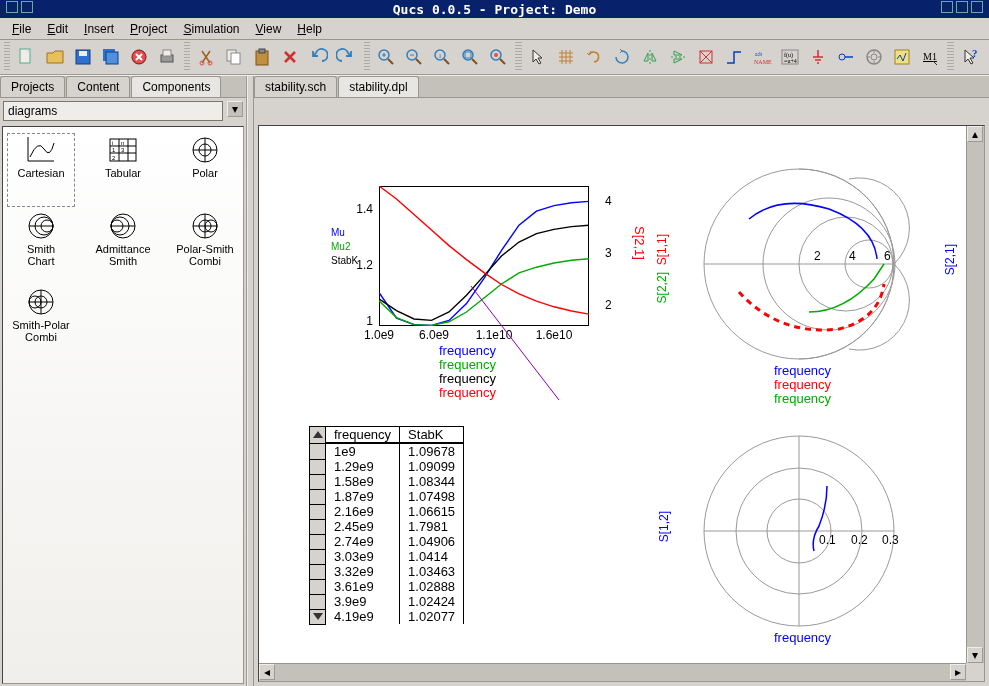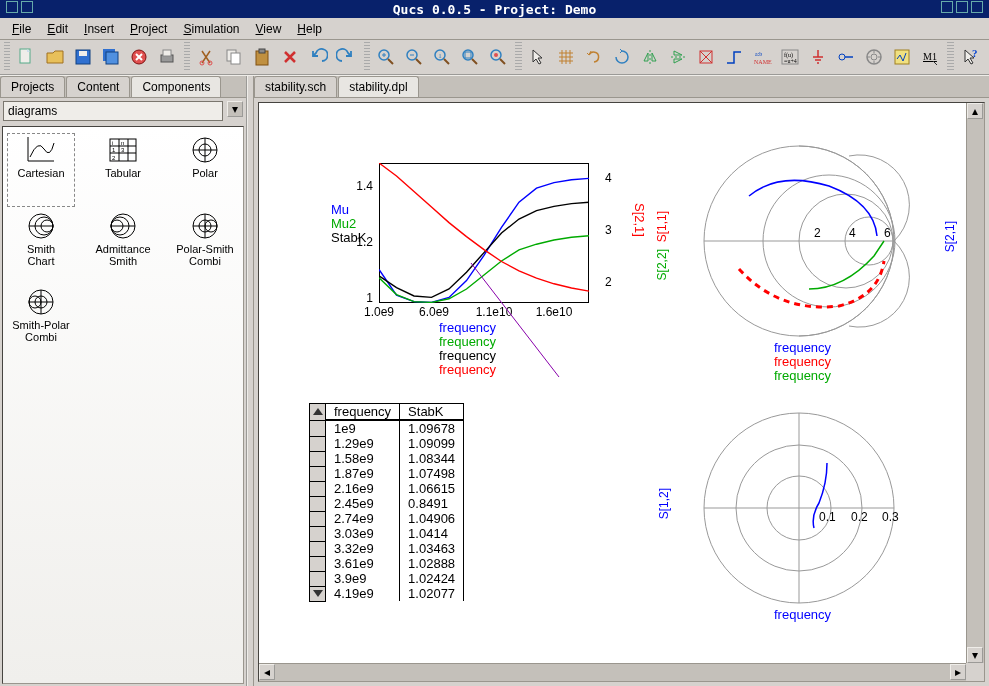--- a/index.html
+++ b/index.html
@@ -20,21 +20,21 @@
   
   .toolbar { background: #d6d2ce; height: 36px; display: flex; align-items: center; padding: 2px 4px; gap: 2px; border-bottom: 2px groove #efede9; }
   .tb-handle { width:7px; height:30px; background:repeating-linear-gradient(#aaa,#aaa 1px,#d6d2ce 1px,#d6d2ce 3px); margin-right:3px;}
   .tb-btn { width: 28px; height: 28px; display:flex; align-items:center; justify-content:flex-start; border:1px solid transparent;font-family:Liberation Serif, serif; }
   .tb-btn svg { width:20px; height:20px; }
 
   
   .main { display:flex; height: calc(686px - 18px - 22px - 36px); }
   .left-panel { width: 248px; background:#d6d2ce; border-right:2px groove #efede9; display:flex; flex-direction:column; }
   .splitter { width:6px; cursor:col-resize; background:#d6d2ce; border-right:1px solid #9a968e;}
-  .right-panel { flex:1; background:#d6d2ce; display:flex; flex-direction:column; }
+  .right-panel { flex:1; background:#d6d2ce; display:flex; flex-direction:column;gap:23px; }
 
   
   .tabs { display:flex; height:22px; background:#c4c0ba; border-bottom:1px solid #9a968e; }
   .tab { padding:3px 10px; border:1px solid #9a968e; border-bottom:none; background:#d6d2ce; margin-right:1px; border-radius:3px 3px 0 0; font-size:12px; }
   .tab.active { background:#e8e6e2; }
 
   
   .combo-row { padding:3px; display:flex; }
   .combo { flex:1; background:#efede9; border:1px solid #7a766e; padding:2px 4px; display:flex; align-items:center; justify-content:space-between; }
   .combo-arrow { width:16px; height:16px; background:#c4c0ba; border:1px outset #efede9; display:flex; align-items:center; justify-content:center; margin-left:4px;}
@@ -57,21 +57,21 @@
   
   .chart1 { position:absolute; left:60px; top:50px; width:280px; height:200px; }
   .chart1 .axes { position:absolute; left:60px; top:10px; width:210px; height:140px; border:1px solid #000; }
   .chart1-svg { position:absolute; left:60px; top:10px; width:210px; height:140px; }
   .ylabels-left { position:absolute; left:0; top:10px; width:58px; height:140px; }
   .ylabels-left span{ position:absolute; right:4px; font-size:12px;}
   .ylabels-right { position:absolute; right:-28px; top:10px; width:26px; height:140px; }
   .ylabels-right span{ position:absolute; left:4px; font-size:12px;}
   .xlabels { position:absolute; left:60px; top:152px; width:210px; }
   .xlabels span{ position:absolute; font-size:12px; transform:translateX(-50%);}
-  .axis-titles-left{ position:absolute; left:12px; top:50px; font-size:13px; line-height:14px;}
+  .axis-titles-left{ position:absolute; left:12px; top:50px; font-size:10px; line-height:14px;}
   .freq-labels{ position:absolute; left:120px; top:168px; font-size:13px; line-height:14px; text-align:center;}
   .marker-box{ position:absolute; left:235px; top:220px; border:1px solid #80a; padding:2px 4px; font-size:12px; background:#fff;}
 
   
   .smith { position:absolute; }
   .smith svg { width:240px; height:200px; }
   .smith-labels{ position:absolute; font-size:13px; line-height:14px; text-align:center;}
 
   
   .data-table{ position:absolute; left:50px; top:300px; font-size:13px; background:#fff; }
@@ -528,21 +528,21 @@
                 <td style="border-top:none;border-bottom:none">1.07498</td>
               </tr>
               <tr>
                 <td class="scroll-col"></td>
                 <td style="border-top:none;border-bottom:none">2.16e9</td>
                 <td style="border-top:none;border-bottom:none">1.06615</td>
               </tr>
               <tr>
                 <td class="scroll-col"></td>
                 <td style="border-top:none;border-bottom:none">2.45e9</td>
-                <td style="border-top:none;border-bottom:none">0.8491</td>
+                <td style="border-top:none;border-bottom:none">1.7981</td>
               </tr>
               <tr>
                 <td class="scroll-col"></td>
                 <td style="border-top:none;border-bottom:none">2.74e9</td>
                 <td style="border-top:none;border-bottom:none">1.04906</td>
               </tr>
               <tr>
                 <td class="scroll-col"></td>
                 <td style="border-top:none;border-bottom:none">3.03e9</td>
                 <td style="border-top:none;border-bottom:none">1.0414</td>

